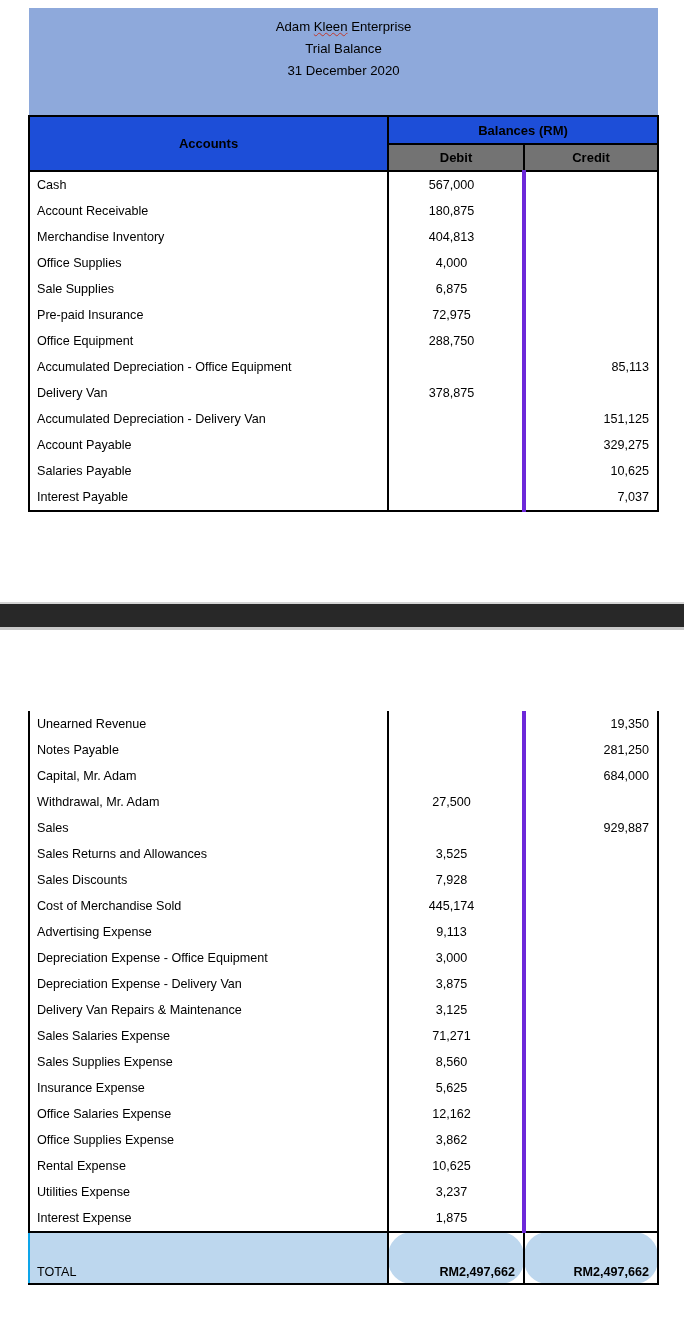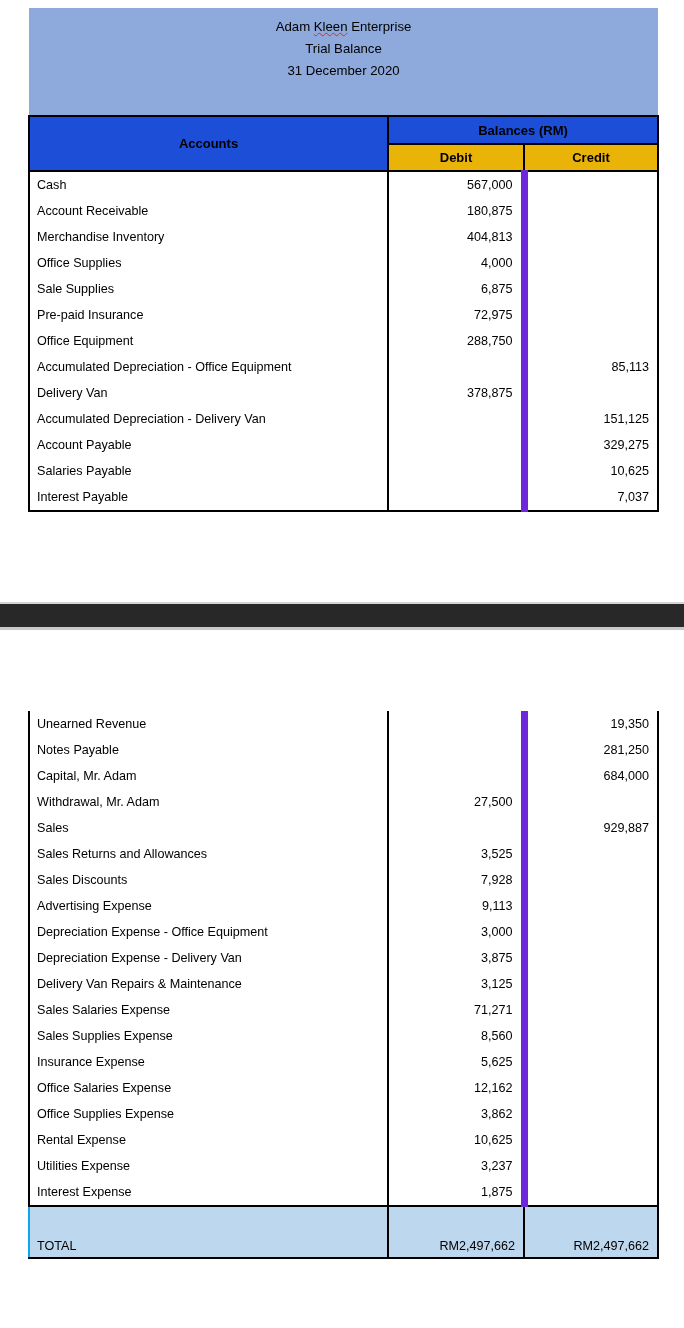--- a/index.html
+++ b/index.html
@@ -62,21 +62,21 @@
   
   .hdr {
     background: #1d4ed8;
     font-weight: bold;
     text-align: center;
     border: 2px solid #000000;
     height: 26px;
     font-size: 13px;
   }
   .hdr-sub {
-    background: #eab308;
+    background: #737373;
     font-weight: bold;
     border: 2px solid #000000;
     height: 25px;
     font-size: 13px;
   }
 
   
   .row-acct {
     border-left: 2px solid #000000;
     border-right: 2px solid #000000;
@@ -86,21 +86,21 @@
     white-space: nowrap;
   }
   .row-num {
     border-left: 2px solid #000000;
     border-right: 2px solid #000000;
     height: 26px;
     padding-right: 8px !important;
     text-align: right;
     white-space: nowrap;
   }
-  .row-num.mid { border-right: 7px solid #6d28d9; }
+  .row-num.mid { border-right: 4px solid #6d28d9; text-align: center; }
 
   
   tr.first-body td { border-top: none; }
 
   
   tr.last-body-sec1 td { border-bottom: 2px solid #000000; }
 
   
   .total-row td {
     background: #BDD7EE;
@@ -115,21 +115,22 @@
     border-right: 2px solid #000000;
     padding-left: 7px !important;
     text-align: left;
     font-weight: normal;
   }
   .total-row .t-num {
     border-left: 2px solid #000000;
     border-right: 2px solid #000000;
     padding-right: 8px !important;
     text-align: right;
-    font-weight: normal;
+    font-weight: bold;
+    border-radius: 24px;
   }
 
   
   .page-break {
     position: absolute;
     left: 0;
     width: 684px;
     background: #282828;
     border-top: 2px solid #D4D4D4;
     border-bottom: 3px solid #C9C9C9;
@@ -270,20 +271,25 @@
           <td class="row-acct">Sales Returns and Allowances</td>
           <td class="row-num mid">3,525</td>
           <td class="row-num"></td>
         </tr>
         <tr>
           <td class="row-acct">Sales Discounts</td>
           <td class="row-num mid">7,928</td>
           <td class="row-num"></td>
         </tr>
         <tr>
+          <td class="row-acct">Cost of Merchandise Sold</td>
+          <td class="row-num mid">445,174</td>
+          <td class="row-num"></td>
+        </tr>
+        <tr>
           <td class="row-acct">Advertising Expense</td>
           <td class="row-num mid">9,113</td>
           <td class="row-num"></td>
         </tr>
         <tr>
           <td class="row-acct">Depreciation Expense - Office Equipment</td>
           <td class="row-num mid">3,000</td>
           <td class="row-num"></td>
         </tr>
         <tr>

